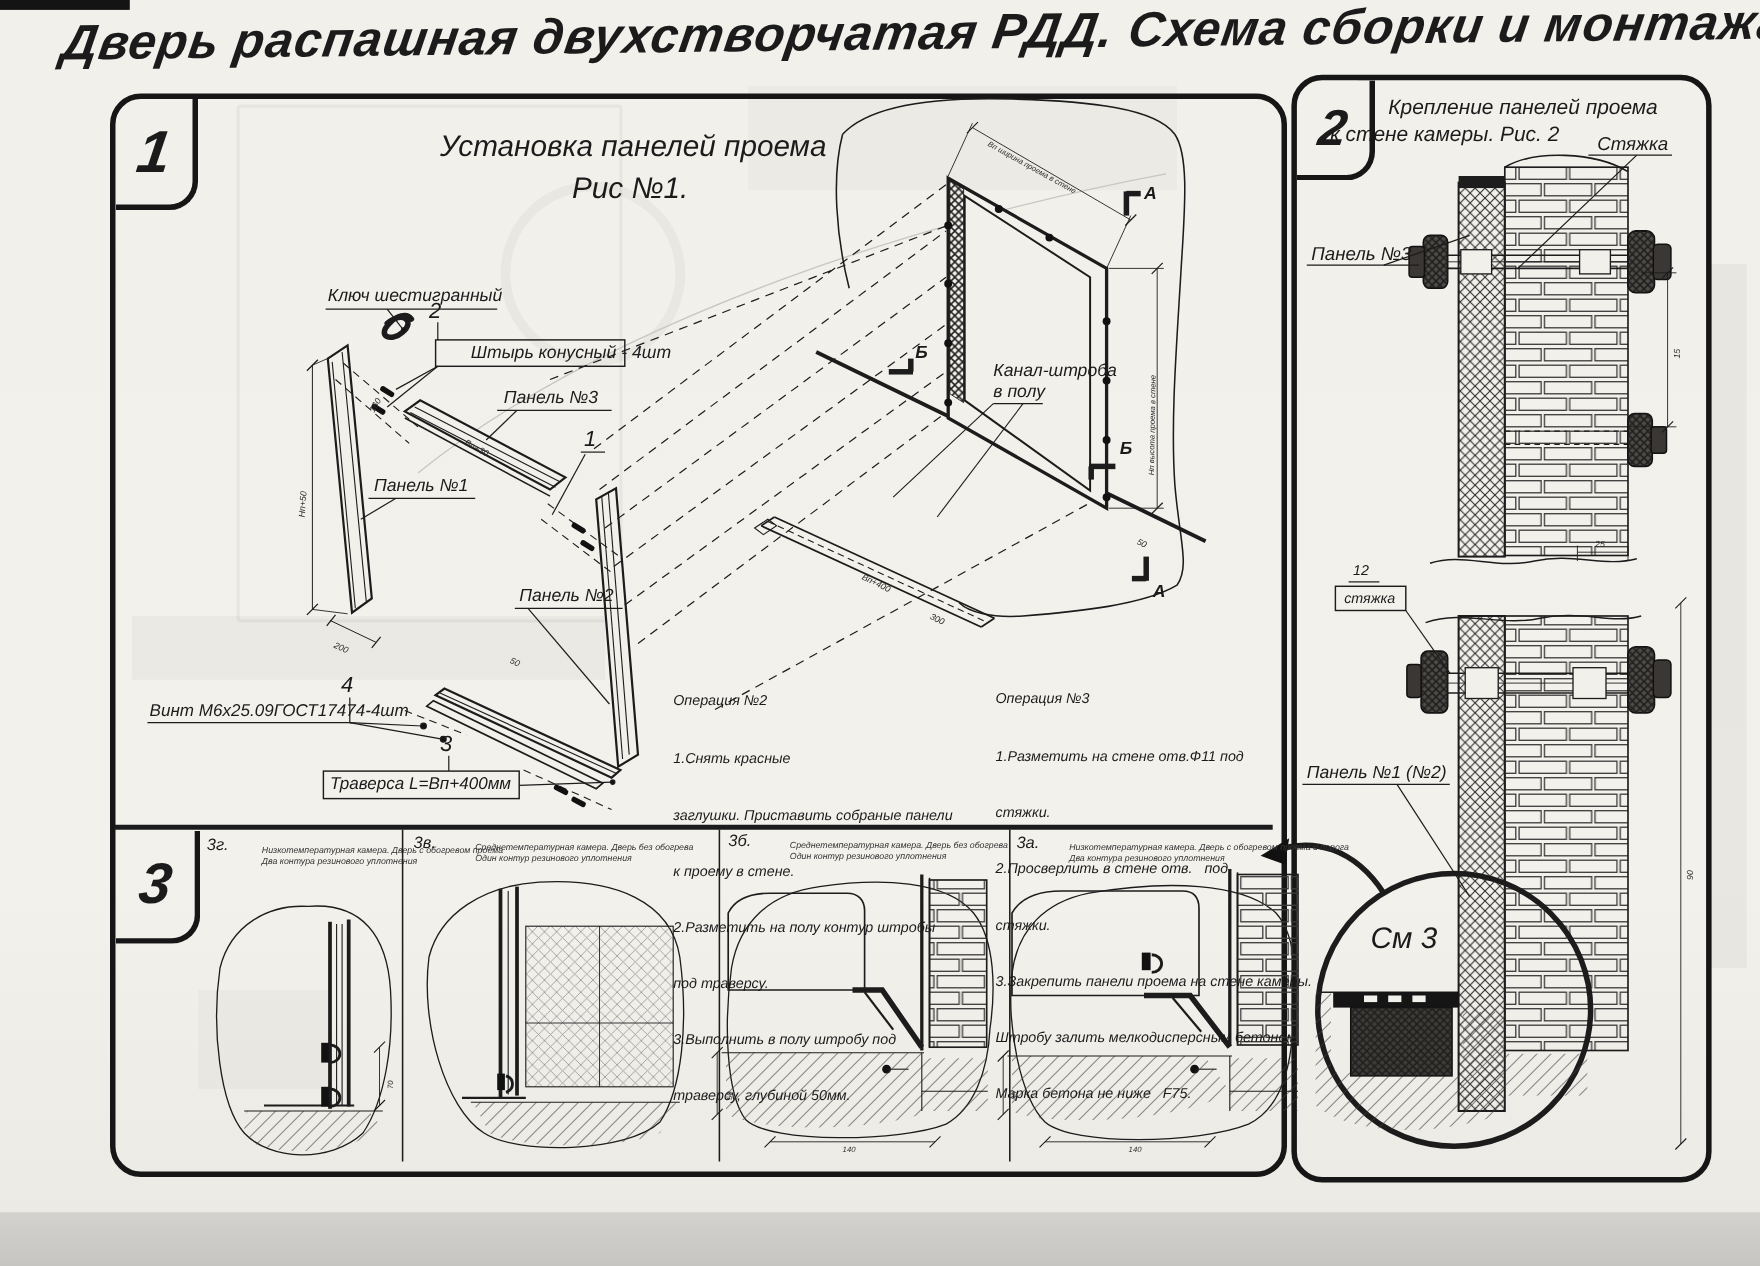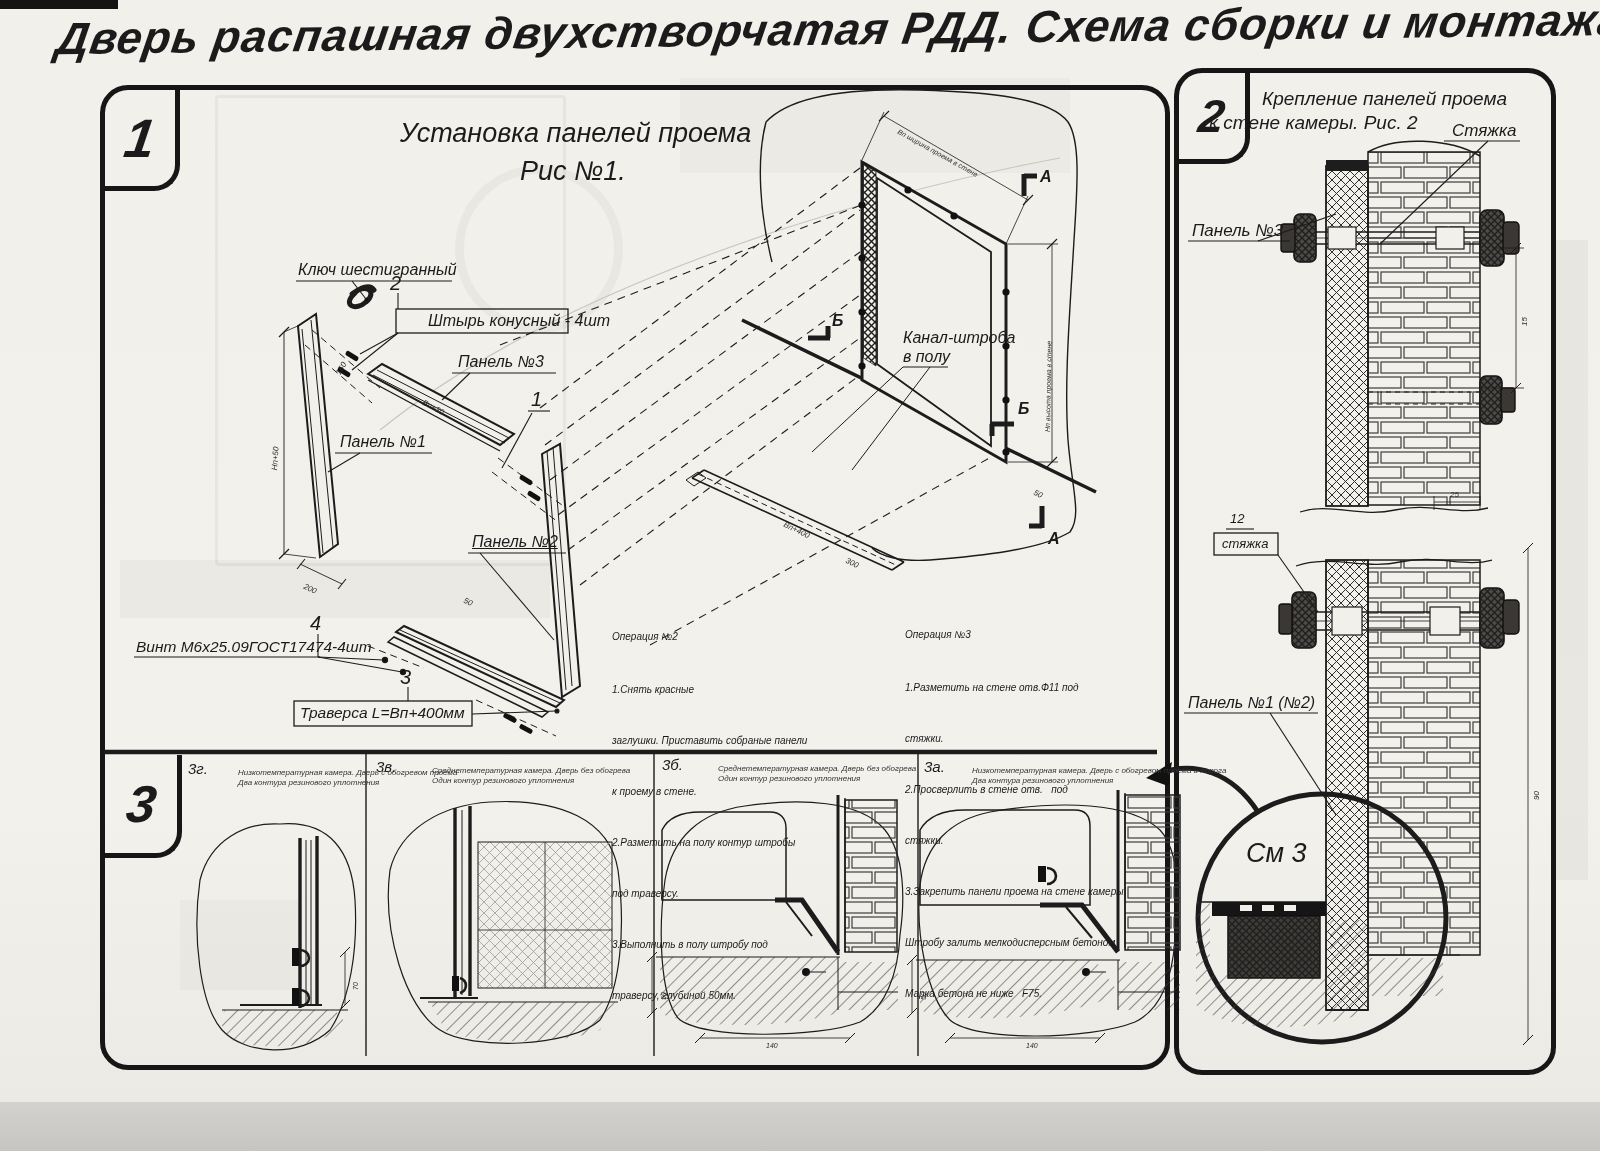--- a/index.html
+++ b/index.html
@@ -12,21 +12,21 @@
          border-bottom-right-radius:26px;display:flex;align-items:center;justify-content:center;}
   .badge span{font-style:italic;font-weight:600;transform:skewX(-8deg);}
   .title{position:absolute;left:58px;top:4px;width:1500px;font-style:italic;font-weight:600;
          font-size:45px;letter-spacing:1px;transform:skewX(-9deg) rotate(-0.7deg);white-space:nowrap;}
   .h1{position:absolute;font-style:italic;font-weight:500;font-size:27px;white-space:nowrap;}
   .h2{position:absolute;font-style:italic;font-weight:500;font-size:19px;white-space:nowrap;}
   .lbl{position:absolute;font-style:italic;font-size:16px;white-space:nowrap;}
   .sm{font-size:13px;text-align:right;}
   .balloon{position:absolute;font-style:italic;font-size:20px;white-space:nowrap;}
   .marker{position:absolute;font-style:italic;font-weight:600;font-size:16px;}
-  .op{position:absolute;font-style:italic;font-size:10px;line-height:17px;white-space:pre;}
+  .op{position:absolute;font-style:italic;font-size:13px;line-height:17px;white-space:pre;}
   .op .t{margin-bottom:2px;}
   .dim{position:absolute;font-style:italic;font-size:8px;color:#2b2b2b;transform-origin:left top;white-space:nowrap;}
   .cap{position:absolute;font-style:italic;font-size:8px;line-height:9.5px;color:#333;white-space:nowrap;}
   .code{position:absolute;font-style:italic;font-size:15px;}
   .see3{position:absolute;font-style:italic;font-weight:500;font-size:27px;}
   .ghost{position:absolute;pointer-events:none;}
   svg{position:absolute;left:0;top:0;}
 </style>
 </head>
 <body>
@@ -403,21 +403,21 @@
 
   <div class="h1" style="left:400px;top:118px;">Установка панелей проема</div>
   <div class="h1" style="left:520px;top:156px;">Рис №1.</div>
 
   <div class="lbl" style="left:298px;top:261px;text-align:center;">Ключ шестигранный</div>
   <div class="balloon" style="left:390px;top:272px;">2</div>
   <div class="lbl" style="left:404px;top:312px;margin-left:24px;">Штырь конусный - 4шт</div>
   <div class="lbl" style="left:458px;top:353px;">Панель №3</div>
   <div class="balloon" style="left:531px;top:388px;">1</div>
   <div class="lbl" style="left:340px;top:433px;">Панель №1</div>
-  <div class="lbl" style="left:472px;top:533px;text-decoration:underline;">Панель №2</div>
+  <div class="lbl" style="left:472px;top:533px;">Панель №2</div>
   <div class="lbl" style="left:136px;top:638px;font-size:15.5px;">Винт М6х25.09ГОСТ17474-4шт</div>
   <div class="balloon" style="left:310px;top:612px;">4</div>
   <div class="lbl" style="left:300px;top:704px;font-size:15.5px;">Траверса  L=Вп+400мм</div>
   <div class="balloon" style="left:400px;top:666px;">3</div>
 
   <div class="lbl" style="left:903px;top:329px;">Канал-штроба</div>
   <div class="lbl" style="left:903px;top:348px;">в полу</div>
   <div class="marker" style="left:1040px;top:168px;">А</div>
   <div class="marker" style="left:1048px;top:530px;">А</div>
   <div class="marker" style="left:832px;top:312px;">Б</div>

